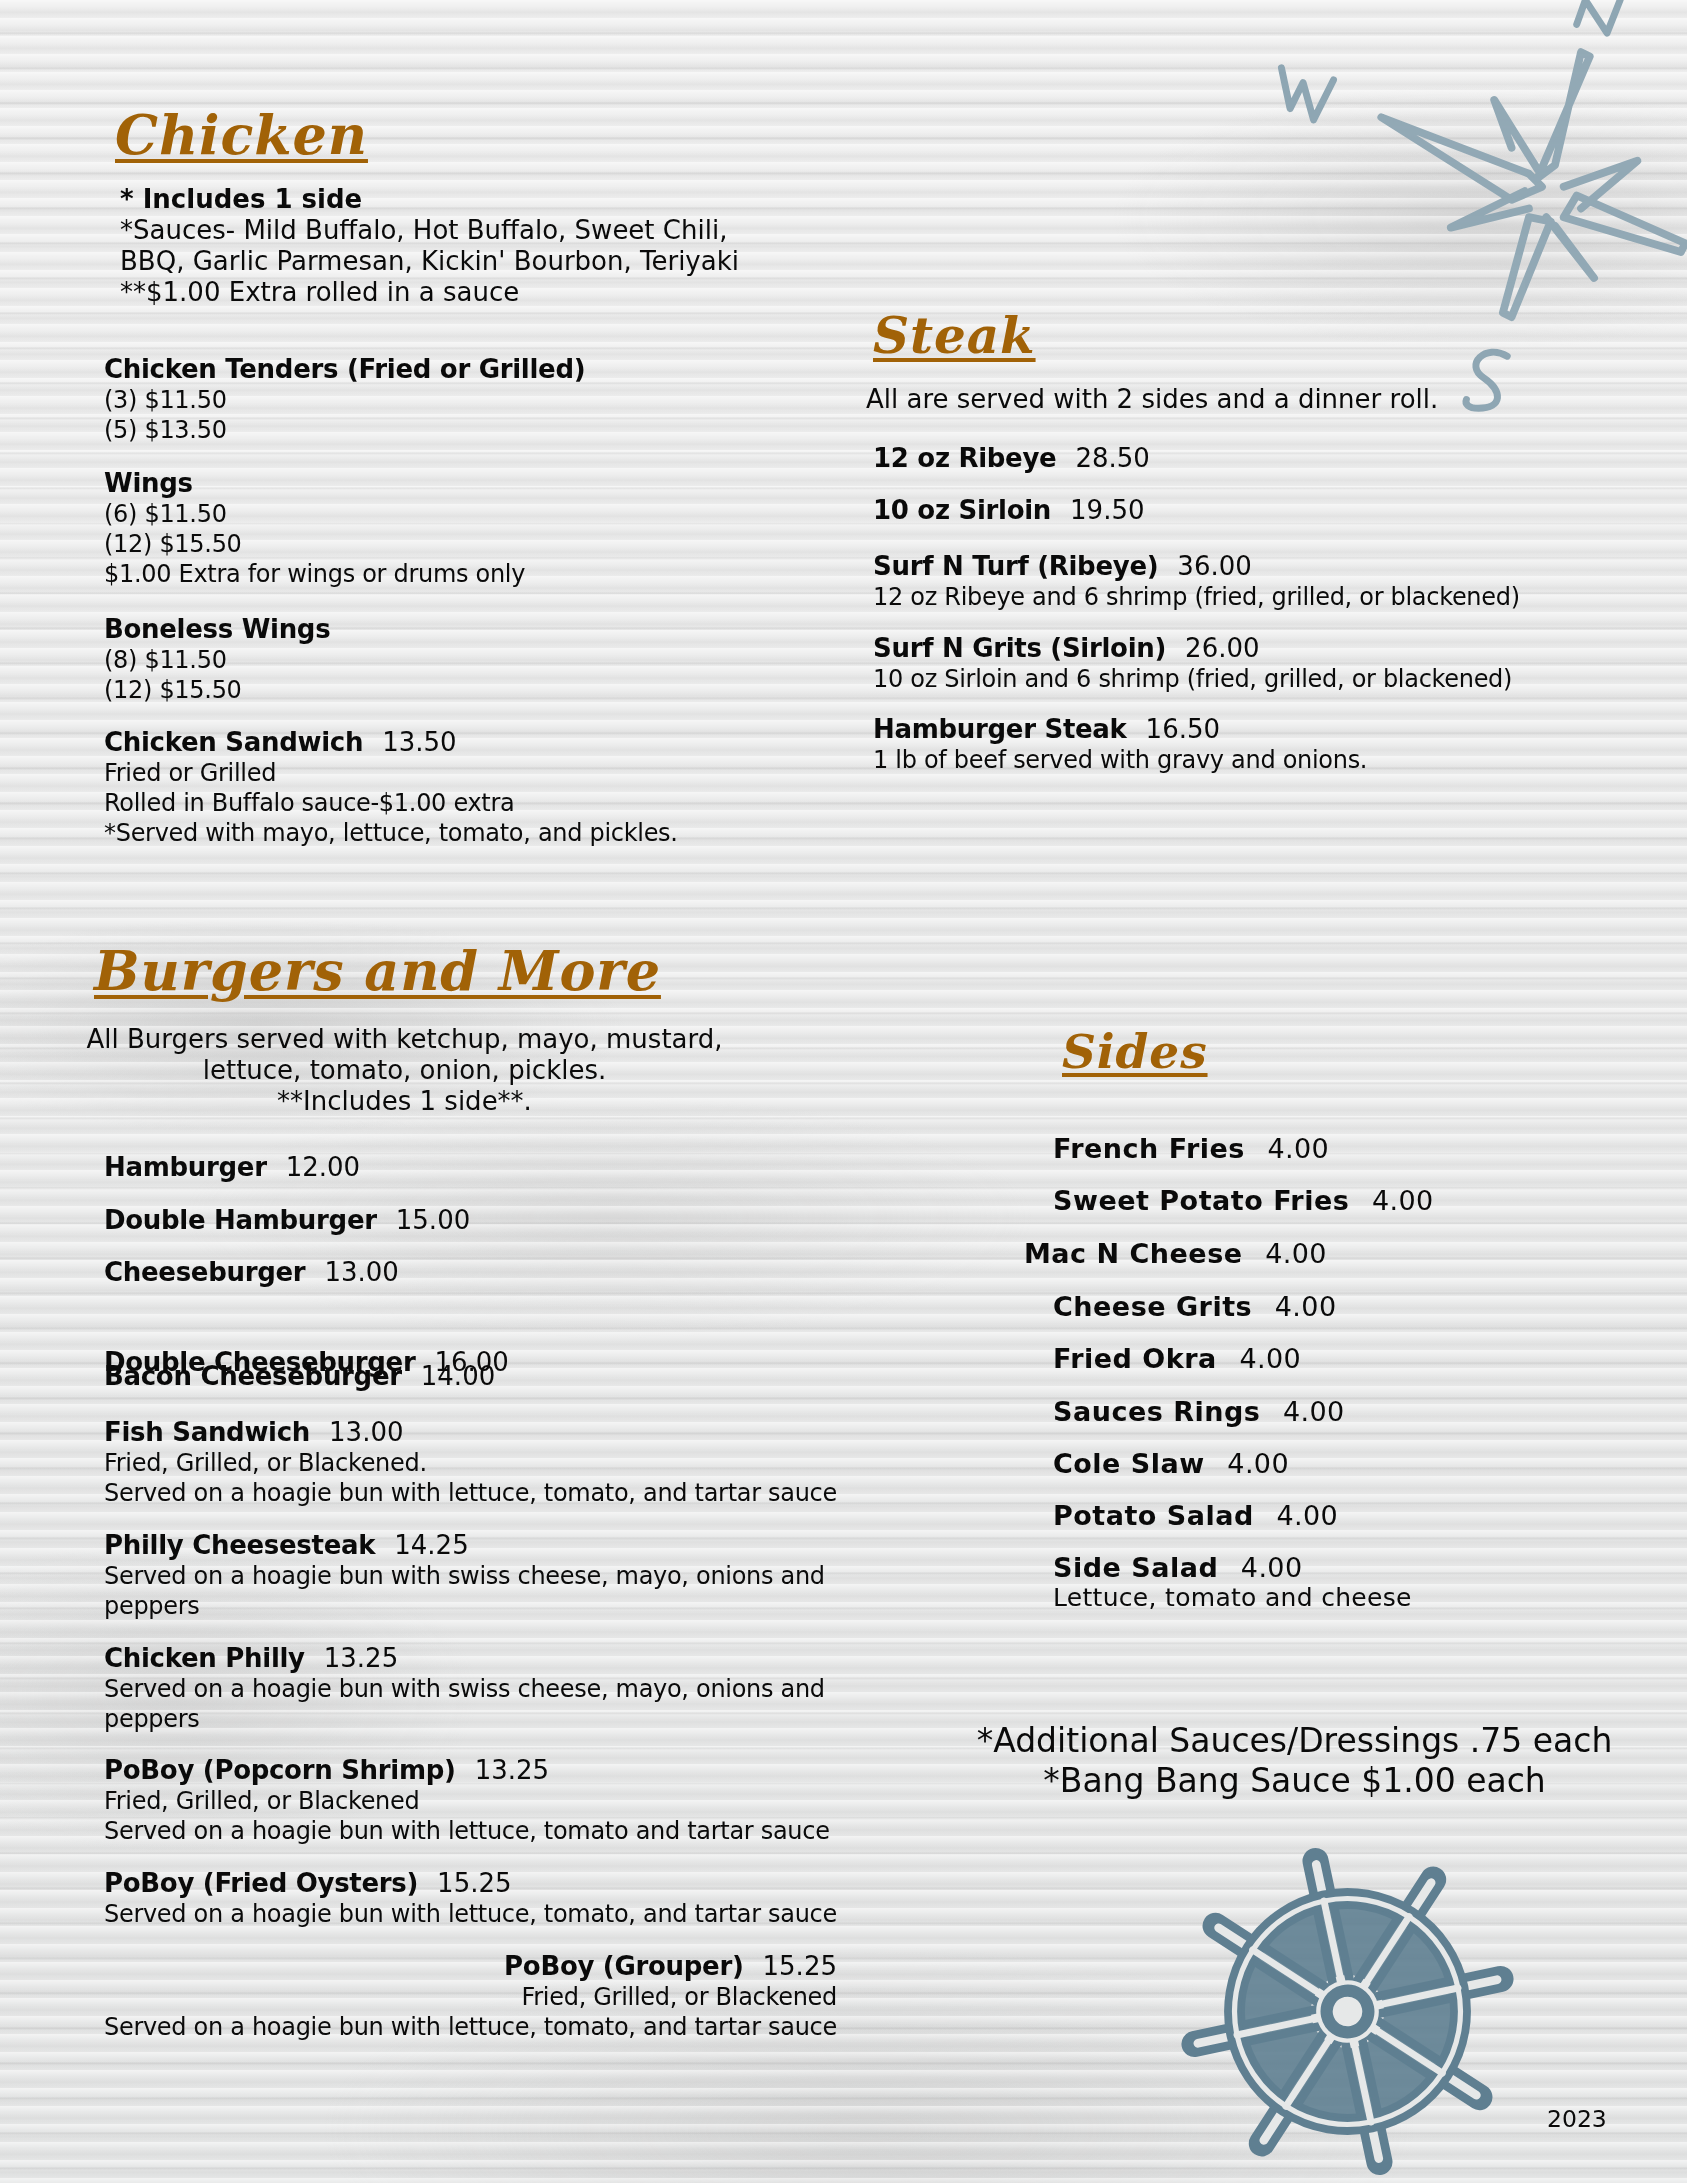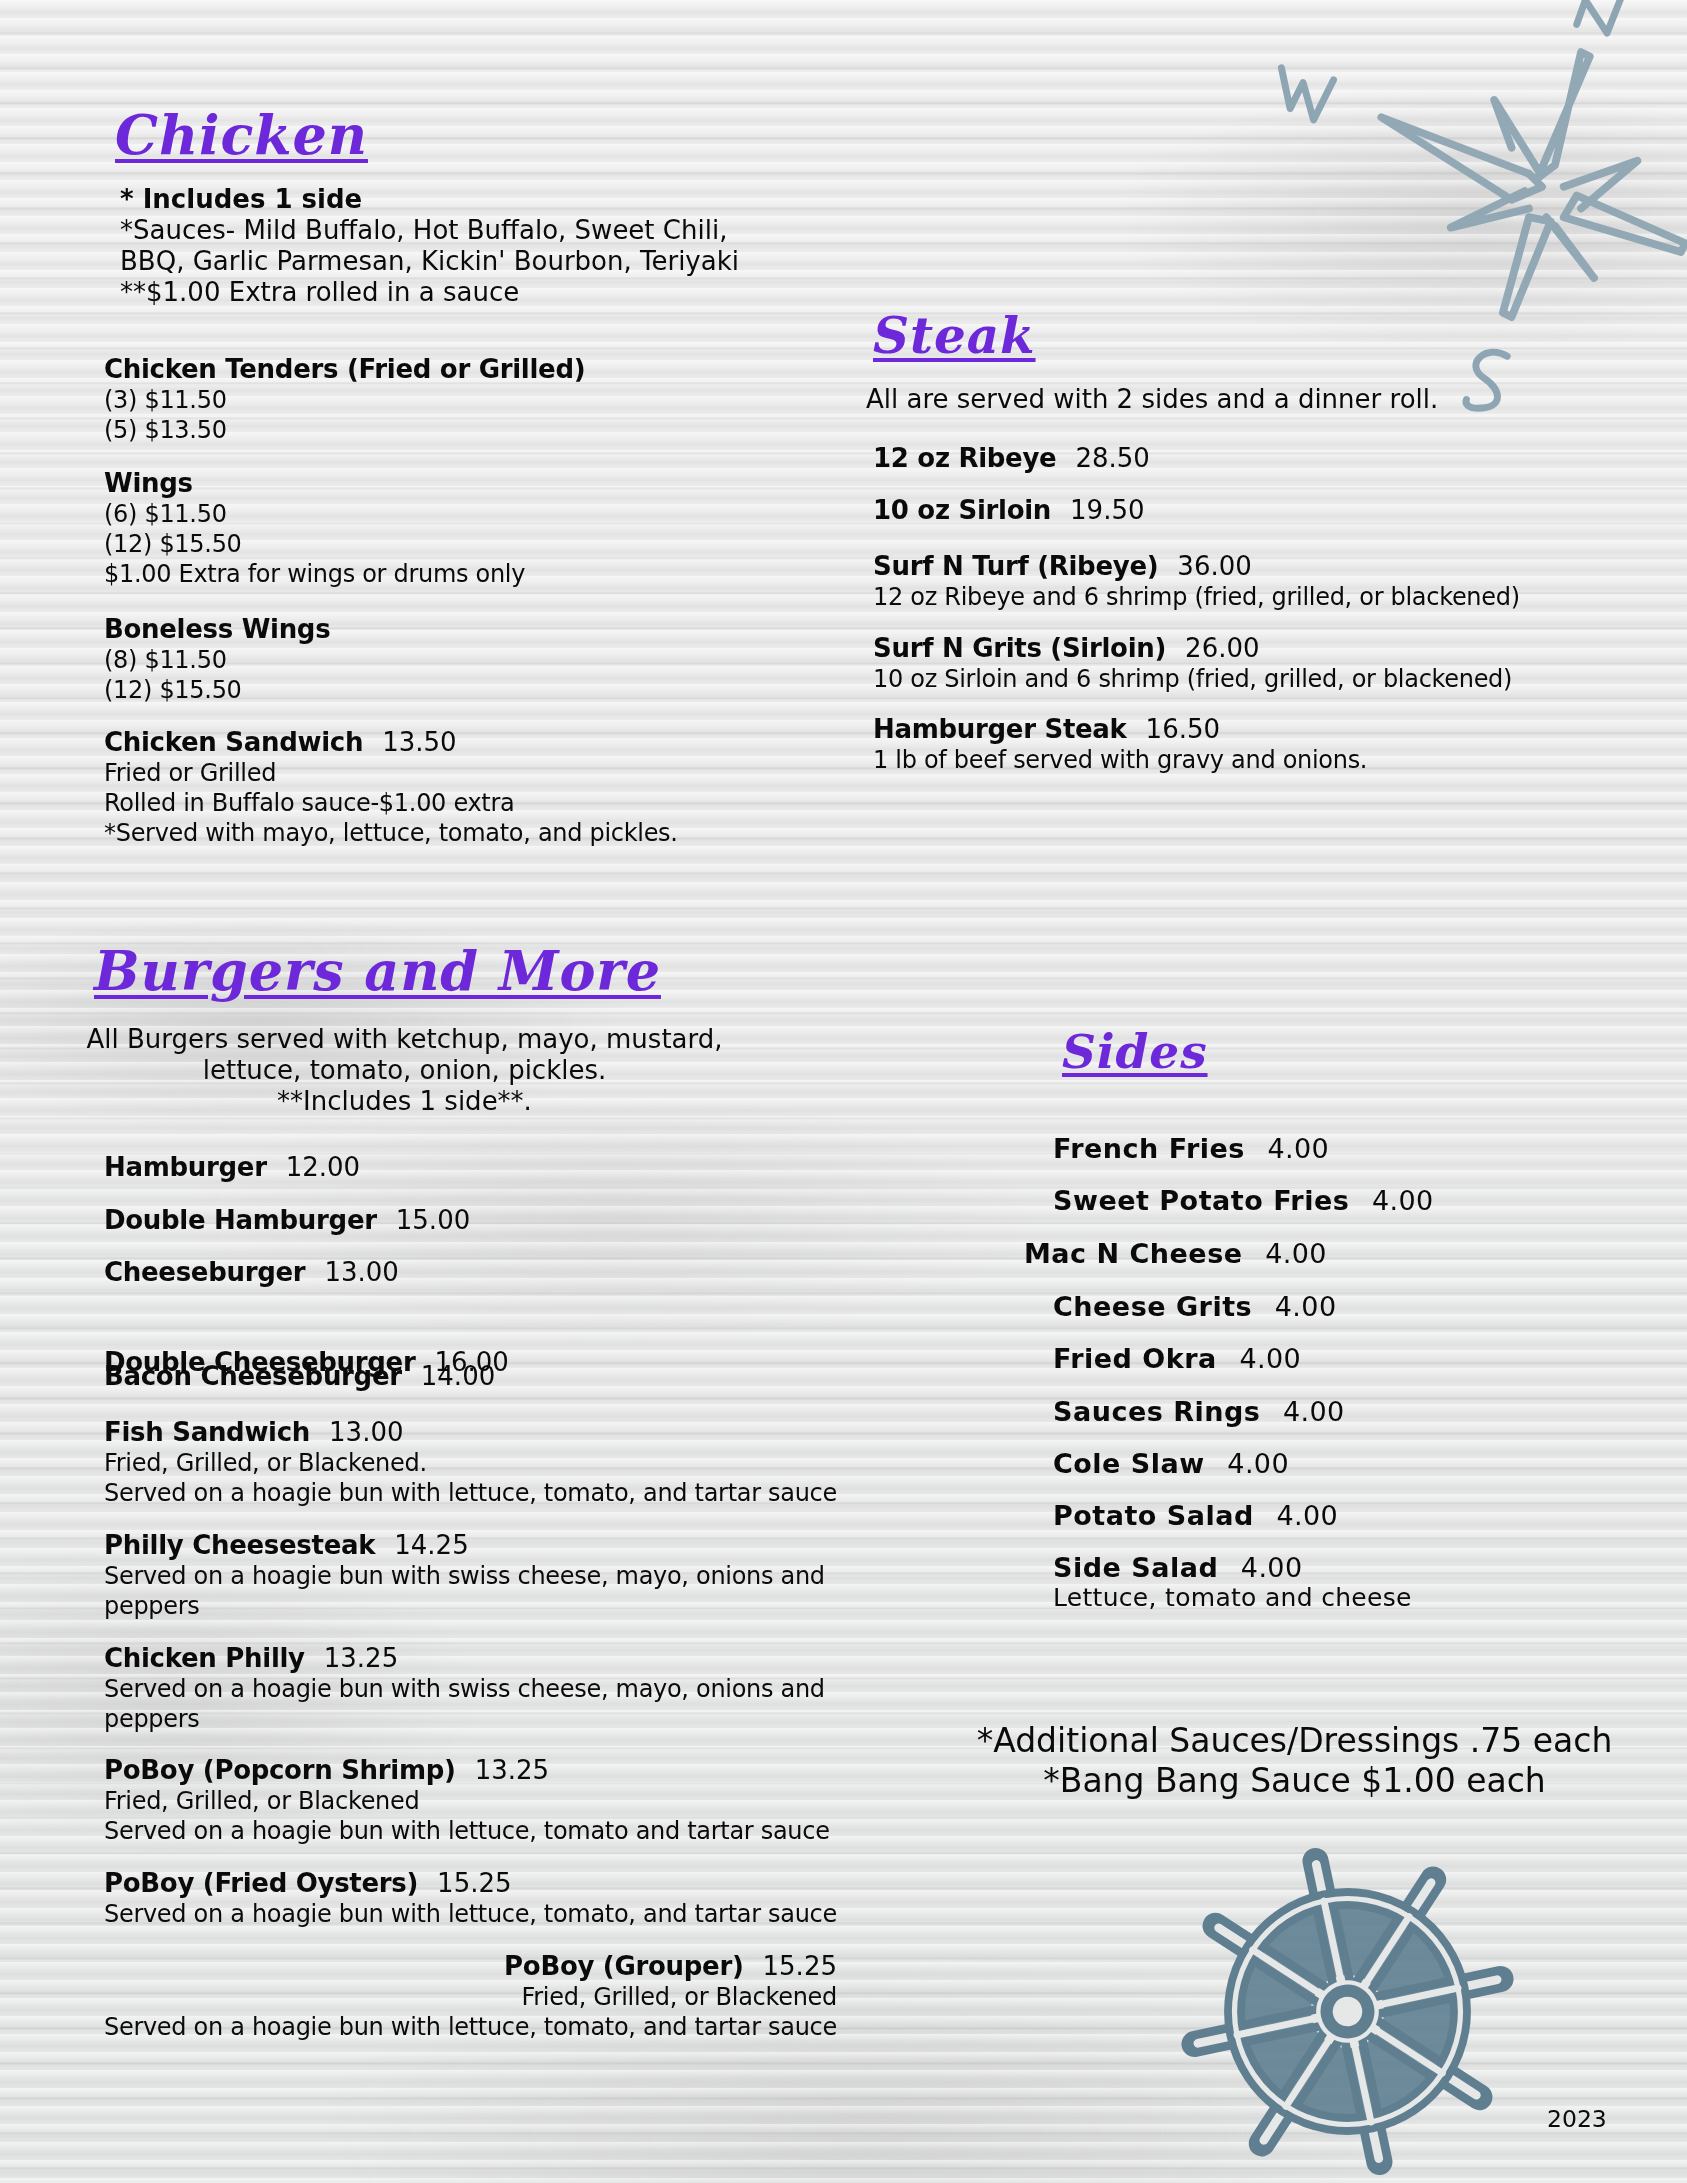--- a/index.html
+++ b/index.html
@@ -16,21 +16,21 @@
       radial-gradient(ellipse 435px 226px at 174px 1695px, rgba(180,180,180,0.30), rgba(180,180,180,0) 70%),
       radial-gradient(ellipse 521px 191px at 1477px 217px, rgba(170,170,170,0.35), rgba(170,170,170,0) 70%),
       radial-gradient(ellipse 782px 261px at 869px 2129px, rgba(185,185,185,0.35), rgba(185,185,185,0) 70%),
       linear-gradient(180deg, #eeeeee, #e4e5e5);
   }
   .abs { position: absolute; }
   .script-title {
     font-family: "DejaVu Serif", "Liberation Serif", serif;
     font-style: italic;
     font-weight: bold;
-    color: #6d28d9;
+    color: #a16207;
     text-decoration: underline;
     text-decoration-thickness: 4.3px;
     text-underline-offset: 5.2px;
     letter-spacing: 0.9px;
     white-space: nowrap;
   }
   .note { font-size: 26px; line-height: 31px; white-space: nowrap; }
   .note.bold { font-weight: bold; }
   .item { position: absolute; white-space: nowrap; }
   .item .name { font-weight: bold; font-size: 26px; line-height: 31px; letter-spacing: -0.3px; }

